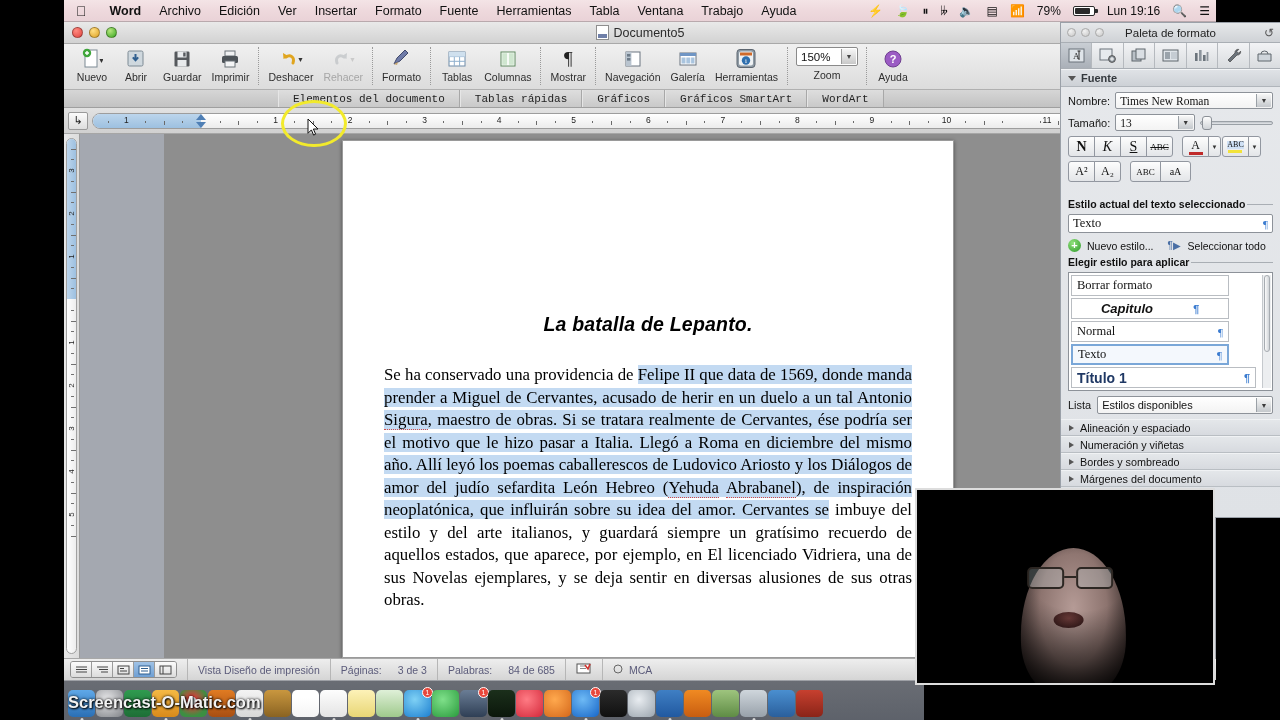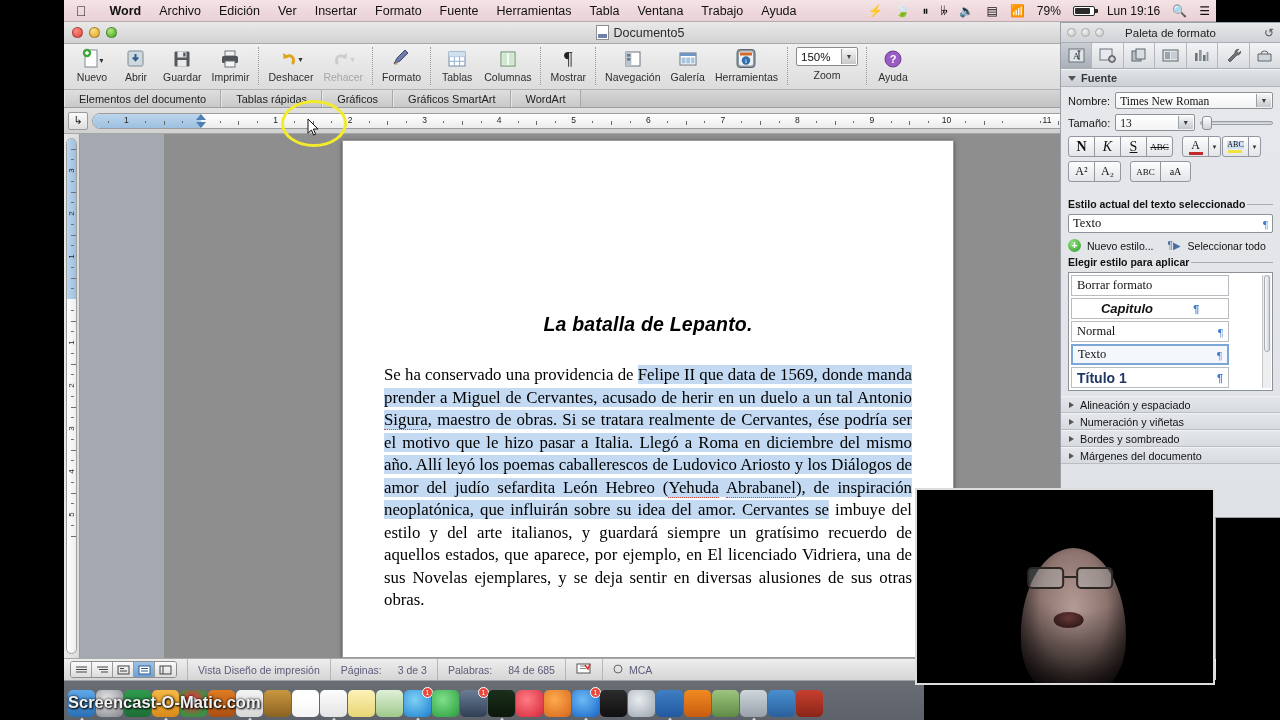--- a/index.html
+++ b/index.html
@@ -58,21 +58,21 @@
   .zoomfield{ display:flex; width:62px; height:19px; border:1px solid #8a8a8a;
               background:#fff; border-radius:2px; font-size:11.5px; align-items:center;
               padding-left:4px; color:#111; position:relative;}
   .zoomfield .ar{ position:absolute; right:1px; top:1px; bottom:1px; width:15px;
                   background:linear-gradient(#f6f6f6,#c8c8c8); border-left:1px solid #9b9b9b;
                   display:flex;align-items:center;justify-content:center;font-size:7px;color:#444;}
 
   
   .tabstrip{ height:18px; background:linear-gradient(#d6d6d6,#c2c2c2);
              border-bottom:1px solid #9f9f9f; display:flex; align-items:stretch;
-             font-size:11px; color:#222;}
+             padding-left:214px; font-size:11px; color:#222;font-family:Liberation Mono, monospace;}
   .gtab{ padding:0 14px; display:flex; align-items:center; justify-content:center;
          border-right:1px solid #a8a8a8; border-left:1px solid #e6e6e6;
          background:linear-gradient(#dedede,#c9c9c9); white-space:nowrap;}
 
   
   .rulerrow{ height:26px; background:linear-gradient(#e2e2e2,#d0d0d0);
              border-bottom:1px solid #a6a6a6; display:flex; align-items:center;}
   .tabsel{ width:20px;height:18px;margin-left:4px;margin-right:4px;
            background:linear-gradient(#fbfbfb,#dedede); border:1px solid #9a9a9a;
            border-radius:2px; font-size:11px; display:flex;align-items:center;justify-content:center;color:#222;}
@@ -812,28 +812,35 @@
           <span class="pil">¶</span>
         </div>
         <div class="sitem" style="width:158px;">
           <span>Normal</span>
           <span class="pil">¶</span>
         </div>
         <div class="sitem sel" style="width:158px;">
           <span>Texto</span>
           <span class="pil">¶</span>
         </div>
-        <div class="sitem t1" style="width:158px;">
+        <div class="sitem t1" style="width:185px;">
           <span>Título 1</span>
           <span class="pil">¶</span>
         </div>
         <div class="scrollbar">
             <i></i>
           </div>
       </div>
+      <div class="listrow">
+        <span class="lbl">Lista</span>
+        <span class="combo" style="font-family:'Liberation Sans',sans-serif;font-size:11px;height:18px;">
+          <span>Estilos disponibles</span>
+          <span class="btn">▼</span>
+        </span>
+      </div>
     </div>
 
     <div class="p-srow">
       <span class="tri"></span>
       <span>Alineación y espaciado</span>
     </div>
     <div class="p-srow">
       <span class="tri"></span>
       <span>Numeración y viñetas</span>
     </div>

